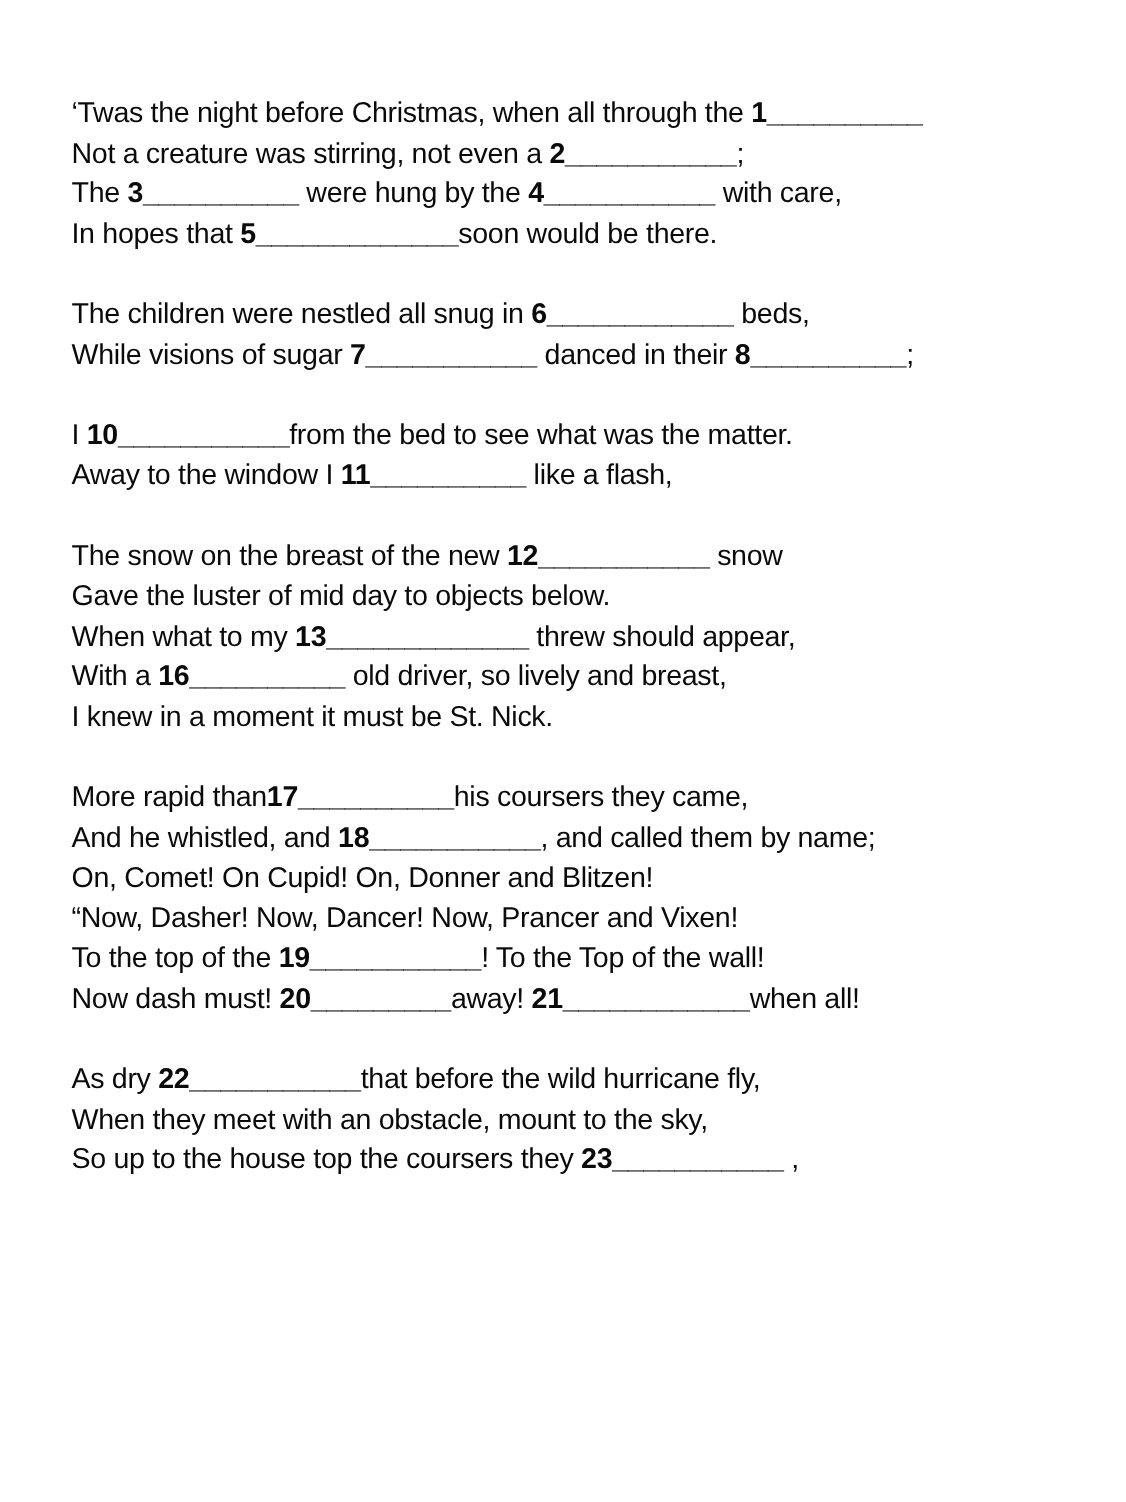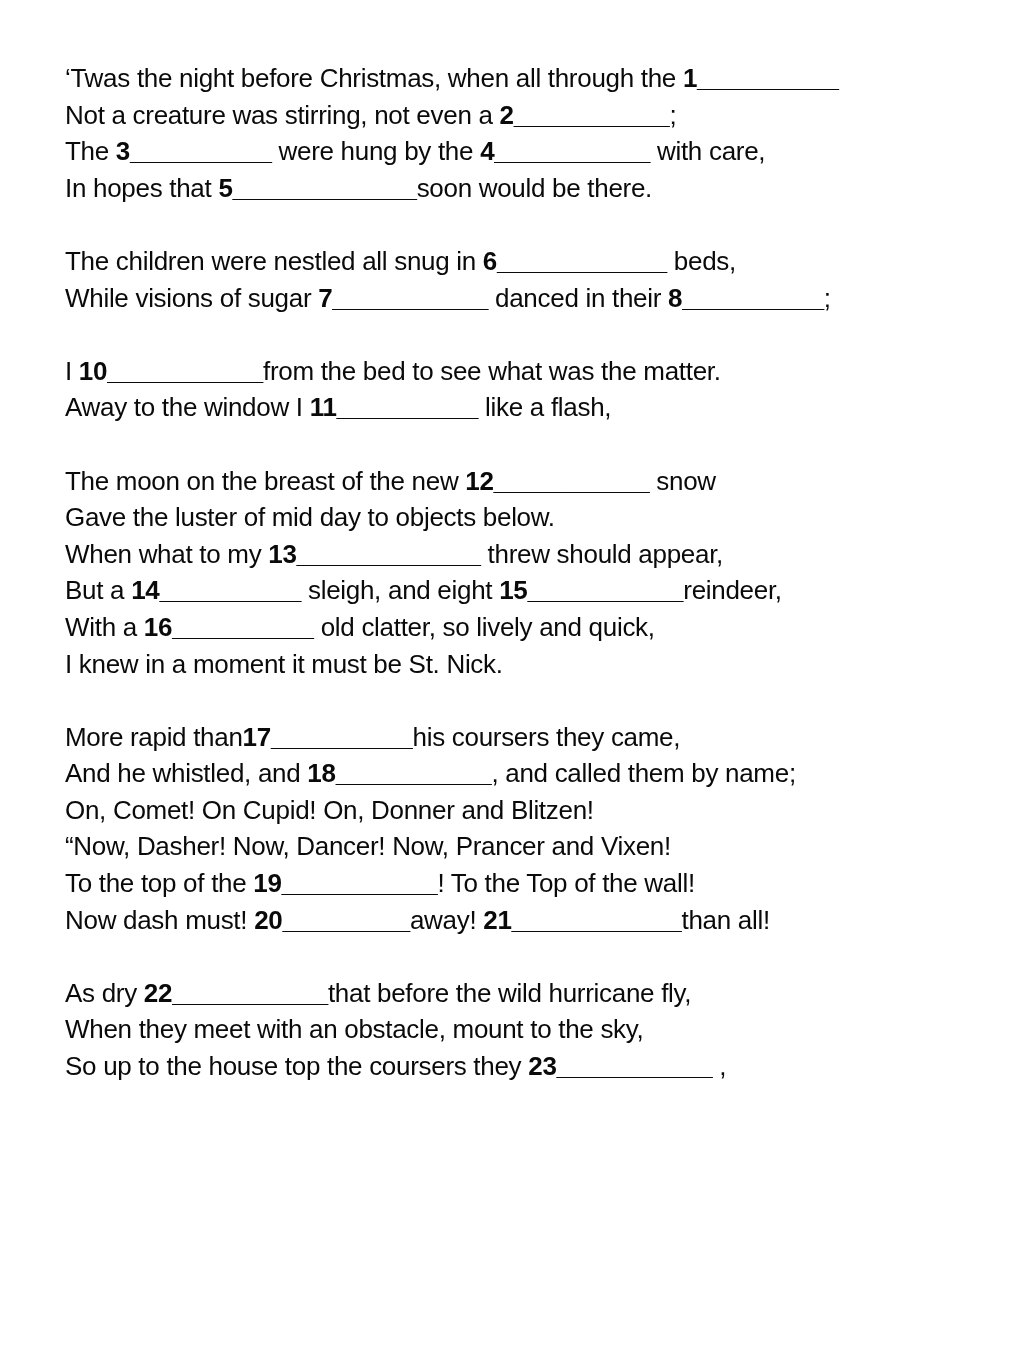--- a/index.html
+++ b/index.html
@@ -5,21 +5,21 @@
   html, body {
     margin: 0;
     padding: 0;
     background: #ffffff;
   }
   .page {
     width: 936px;
     height: 1365px;
     background: #ffffff;
     box-sizing: border-box;
-    padding: 60px 40px 0 65px;
+    padding: 84px 40px 0 65px;
     overflow: hidden;
   }
   .poem {
     font-family: "Liberation Sans", sans-serif;
     font-size: 26px;
     line-height: 36.6px;
     letter-spacing: -0.3px;
     color: #0a0a0a;
   }
   .stanza {
@@ -45,34 +45,33 @@
       </div>
       <div class="stanza">
         <div class="line"><span>The children were nestled all snug in </span><span class="bold">6____________</span><span> beds,</span></div>
         <div class="line"><span>While visions of sugar </span><span class="bold">7___________</span><span> danced in their </span><span class="bold">8__________</span><span>;</span></div>
       </div>
       <div class="stanza">
         <div class="line"><span>I </span><span class="bold">10___________</span><span>from the bed to see what was the matter.</span></div>
         <div class="line"><span>Away to the window I </span><span class="bold">11__________</span><span> like a flash,</span></div>
       </div>
       <div class="stanza">
-        <div class="line"><span>The moon on the breast of the new </span><span class="bold">12___________</span><span> snow</span></div>
+        <div class="line"><span>The snow on the breast of the new </span><span class="bold">12___________</span><span> snow</span></div>
         <div class="line"><span>Gave the luster of mid day to objects below.</span></div>
         <div class="line"><span>When what to my </span><span class="bold">13_____________</span><span> threw should appear,</span></div>
-        <div class="line"><span>But a </span><span class="bold">14__________</span><span> sleigh, and eight </span><span class="bold">15___________</span><span>reindeer,</span></div>
-        <div class="line"><span>With a </span><span class="bold">16__________</span><span> old clatter, so lively and quick,</span></div>
+        <div class="line"><span>With a </span><span class="bold">16__________</span><span> old driver, so lively and breast,</span></div>
         <div class="line"><span>I knew in a moment it must be St. Nick.</span></div>
       </div>
       <div class="stanza">
         <div class="line"><span>More rapid than</span><span class="bold">17__________</span><span>his coursers they came,</span></div>
         <div class="line"><span>And he whistled, and </span><span class="bold">18___________</span><span>, and called them by name;</span></div>
         <div class="line"><span>On, Comet! On Cupid! On, Donner and Blitzen!</span></div>
         <div class="line"><span>“Now, Dasher! Now, Dancer! Now, Prancer and Vixen!</span></div>
         <div class="line"><span>To the top of the </span><span class="bold">19___________</span><span>! To the Top of the wall!</span></div>
-        <div class="line"><span>Now dash must! </span><span class="bold">20_________</span><span>away! </span><span class="bold">21____________</span><span>than all!</span></div>
+        <div class="line"><span>Now dash must! </span><span class="bold">20_________</span><span>away! </span><span class="bold">21____________</span><span>when all!</span></div>
       </div>
       <div class="stanza">
         <div class="line"><span>As dry </span><span class="bold">22___________</span><span>that before the wild hurricane fly,</span></div>
         <div class="line"><span>When they meet with an obstacle, mount to the sky,</span></div>
         <div class="line"><span>So up to the house top the coursers they </span><span class="bold">23___________</span><span> ,</span></div>
       </div>
     </div>
 </div>
 
 </body></html>

